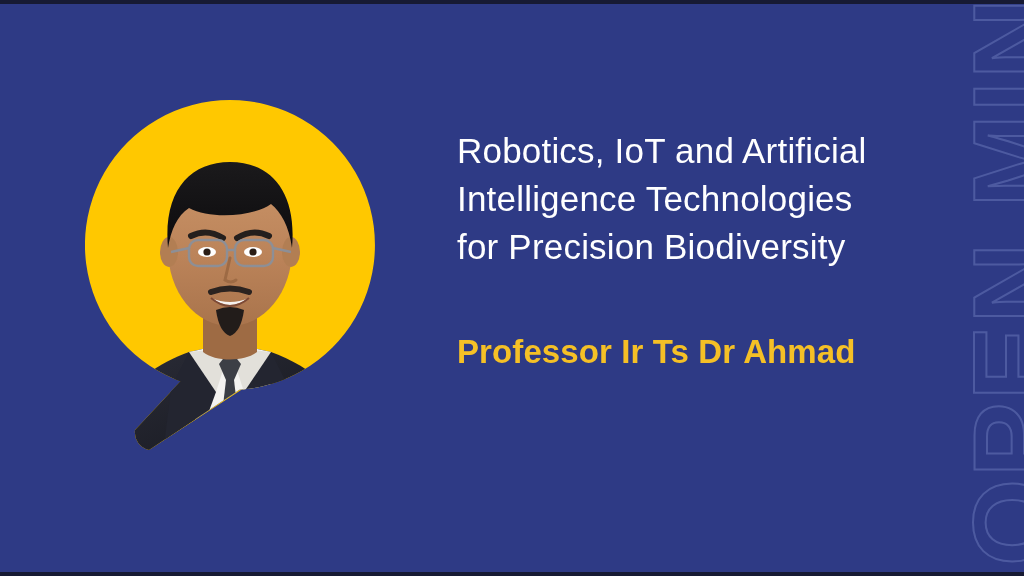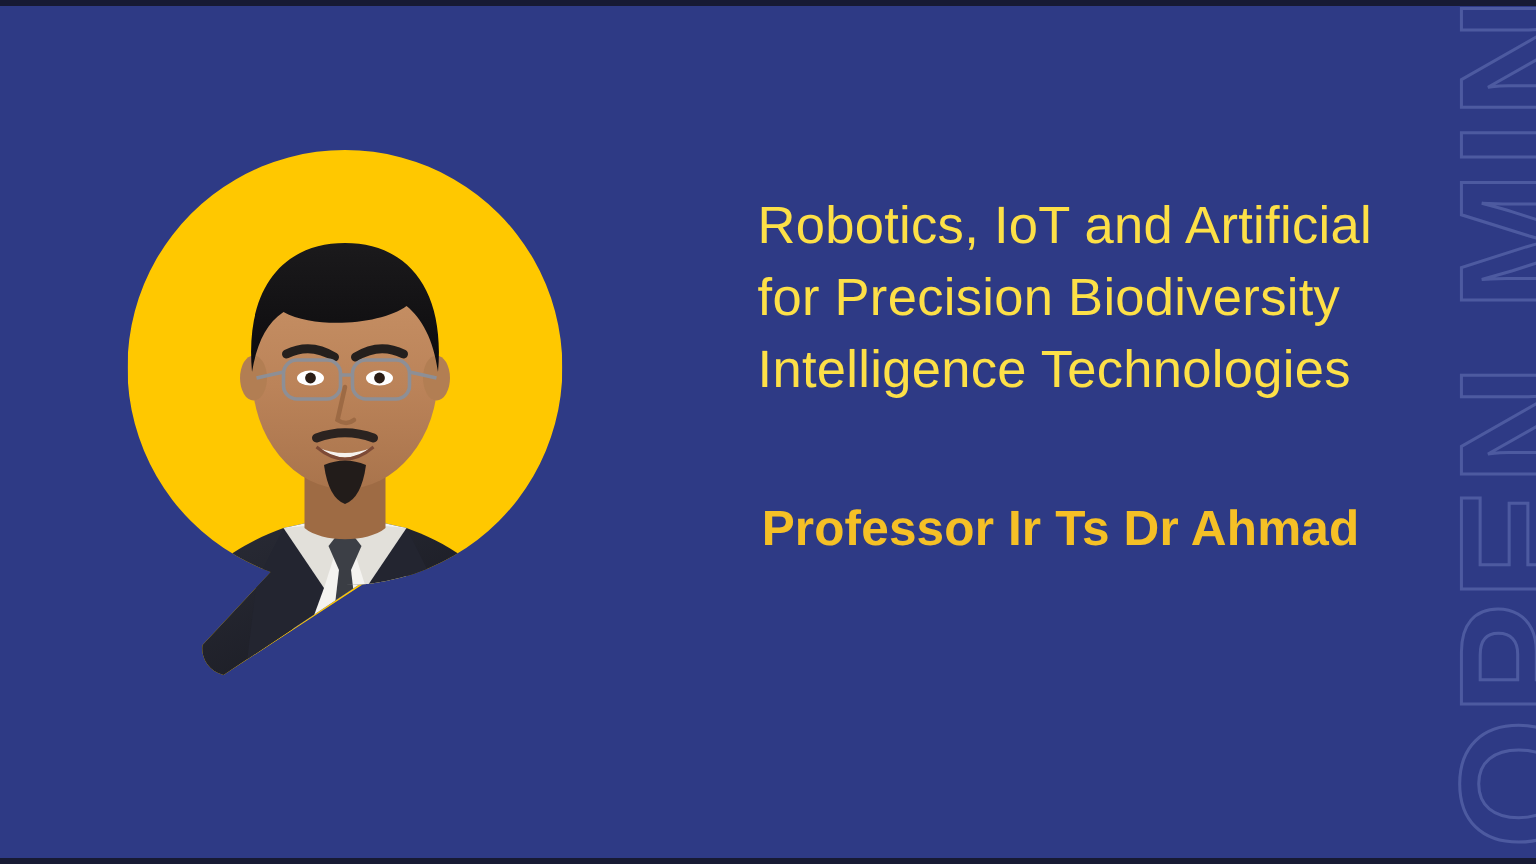--- a/index.html
+++ b/index.html
@@ -58,37 +58,35 @@
   .portrait-svg { display:block; width:290px; height:355px; }
 
   
   .text-block {
     position:absolute;
     left:457px; top:127px;
     width:500px;
     z-index:20;
   }
   .title {
-    color:#fde047;
+    color:#ffffff;
     font-size:35px;
     line-height:48px;
     font-weight:400;
     letter-spacing:0.2px;
-    margin-left:48px;
   }
   .title .tline { display:block; }
 
   .speaker {
     margin-top:57px;
     color:#f5c026;
     font-size:33px;
     line-height:47px;
     font-weight:700;
     letter-spacing:0.1px;
-    text-align:center;
   }
   .speaker .sline { display:block; }
   .speaker .dim { color:#9a9a9a; }
 </style>
 </head>
 <body>
 
 <div class="slide">
 
   <div class="bar top"></div>
@@ -187,22 +185,22 @@
 
         <path d="M 131,210 q 14,-6 28,0 q -3,22 -14,26 q -11,-4 -14,-26 Z" fill="#221c1a"></path>
       </g>
     </svg>
   </div>
 
   <div class="text-block">
 
     <div class="title">
       <span class="tline">Robotics, IoT and Artificial</span>
+      <span class="tline">Intelligence Technologies</span>
       <span class="tline">for Precision Biodiversity</span>
-      <span class="tline">Intelligence Technologies</span>
     </div>
 
     <div class="speaker">
       <span class="sline">Professor Ir Ts Dr Ahmad</span>
     </div>
 
   </div>
 
   <div class="bar bottom"></div>
 

